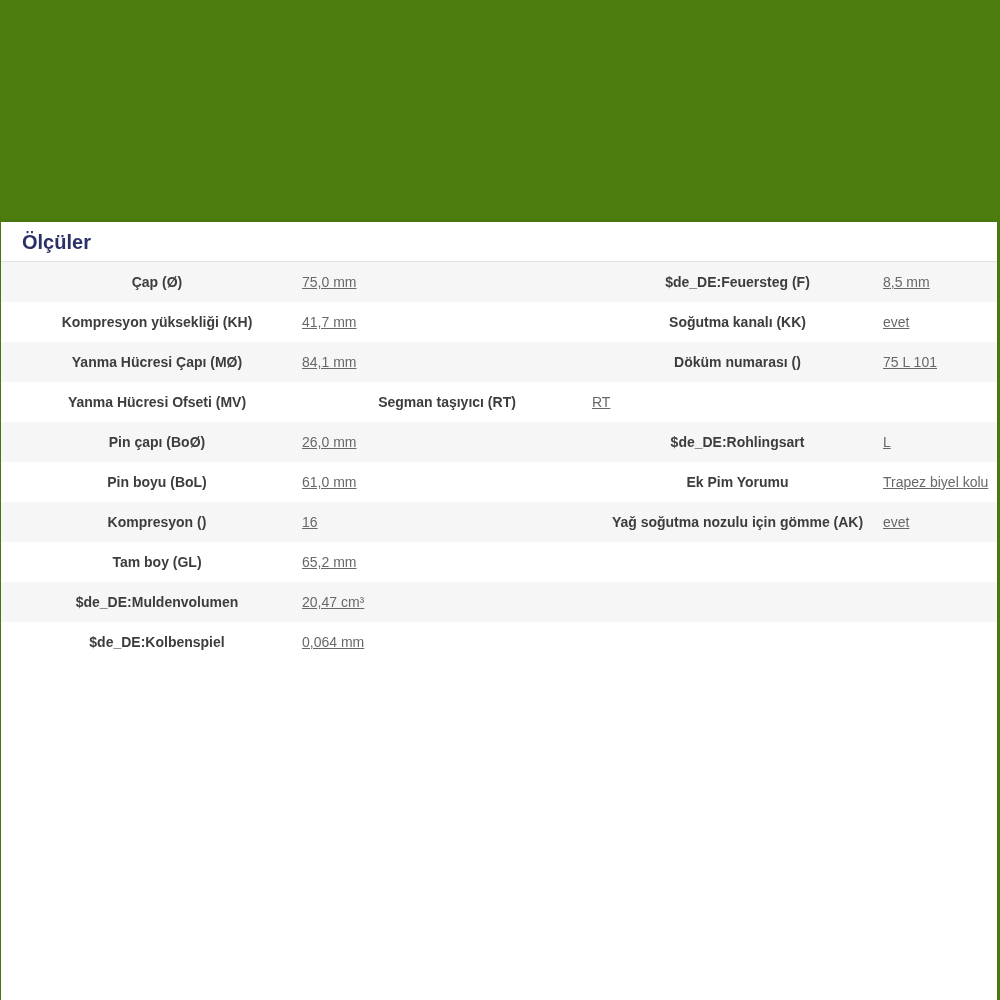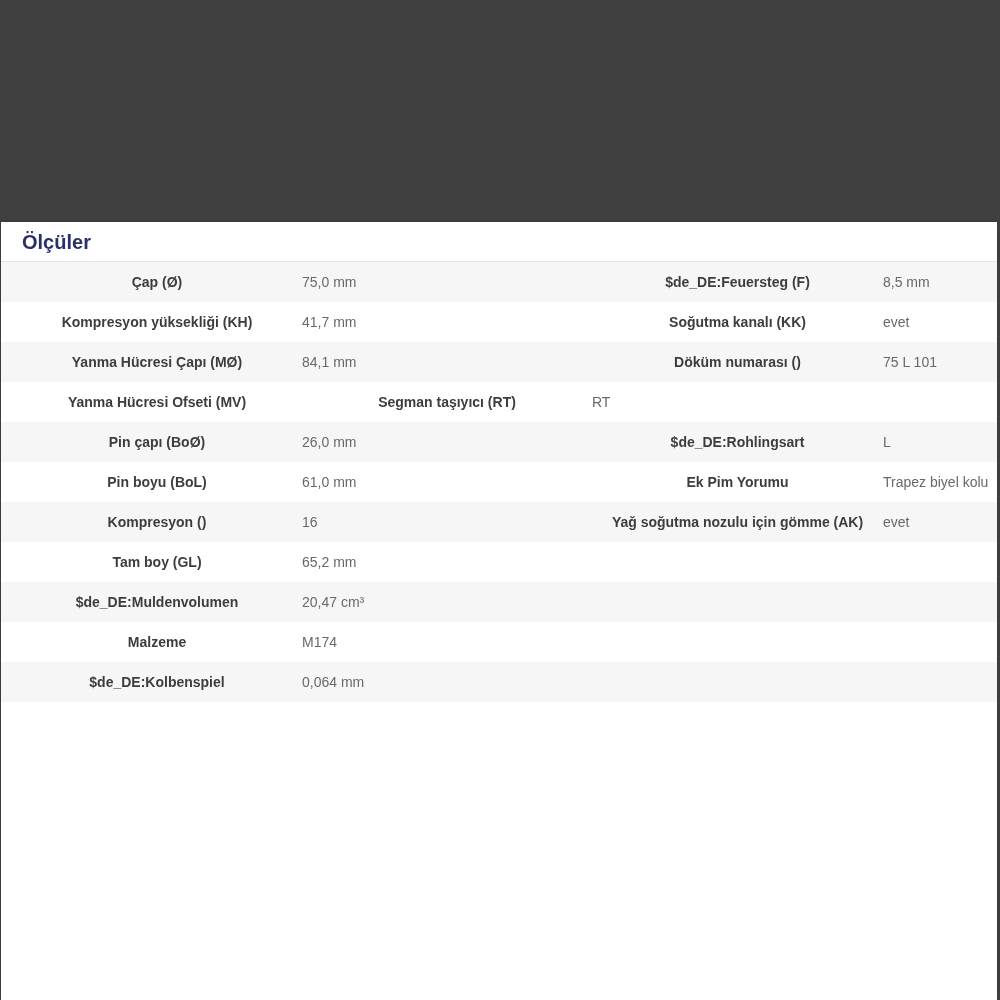--- a/index.html
+++ b/index.html
@@ -5,21 +5,21 @@
   :root{
     --title-color:#2b3168;
     --label-color:#3d3d3d;
     --value-color:#686868;
     --stripe-color:#f6f6f6;
     --divider-color:#e3e3e3;
   }
   *{box-sizing:border-box;margin:0;padding:0;}
   html,body{width:1000px;height:1000px;overflow:hidden;background:#ffffff;
     font-family:"Liberation Sans","DejaVu Sans",sans-serif;}
-  .page{width:1000px;height:1000px;position:relative;background:#404040;}
+  .page{width:1000px;height:1000px;position:relative;background:#4d7c0f;}
   .card{
     position:absolute;left:1px;right:3px;top:222px;bottom:0;
     background:#fff;
     box-shadow:0 0 5px rgba(0,0,0,0.12);
   }
   .section-title{
     font-size:20px;font-weight:bold;color:var(--title-color);
     padding:8px 0 7px 21px;line-height:24px;
   }
   .divider{border-top:1px solid var(--divider-color);height:0;}
@@ -32,20 +32,21 @@
   }
   .spec-row:nth-child(odd){background:var(--stripe-color);}
   .spec-row:nth-child(even){background:#ffffff;}
   .spec-label{
     font-size:14px;font-weight:bold;color:var(--label-color);
     white-space:nowrap;overflow:hidden;text-align:center;
   }
   .spec-value{
     font-size:14px;font-weight:normal;color:var(--value-color);
     white-space:nowrap;
+    text-decoration:underline;
   }
 </style>
 </head>
 <body>
 
 <div class="page">
   <div class="card">
     <div class="section-title">Ölçüler</div>
     <div class="divider"></div>
 
@@ -97,26 +98,20 @@
         <span class="spec-label"></span>
         <span class="spec-value"></span>
       </div>
       <div class="spec-row">
         <span class="spec-label">$de_DE:Muldenvolumen</span>
         <span class="spec-value">20,47 cm³</span>
         <span class="spec-label"></span>
         <span class="spec-value"></span>
       </div>
       <div class="spec-row">
-        <span class="spec-label">Malzeme</span>
-        <span class="spec-value">M174</span>
-        <span class="spec-label"></span>
-        <span class="spec-value"></span>
-      </div>
-      <div class="spec-row">
         <span class="spec-label">$de_DE:Kolbenspiel</span>
         <span class="spec-value">0,064 mm</span>
         <span class="spec-label"></span>
         <span class="spec-value"></span>
       </div>
     </div>
   </div>
 </div>
 
 </body></html>

